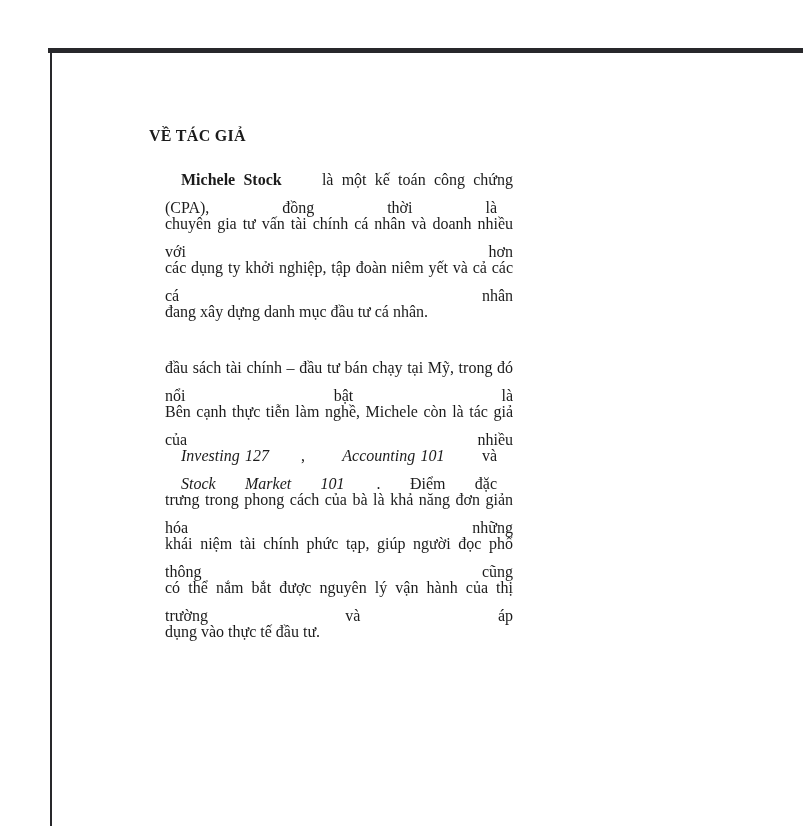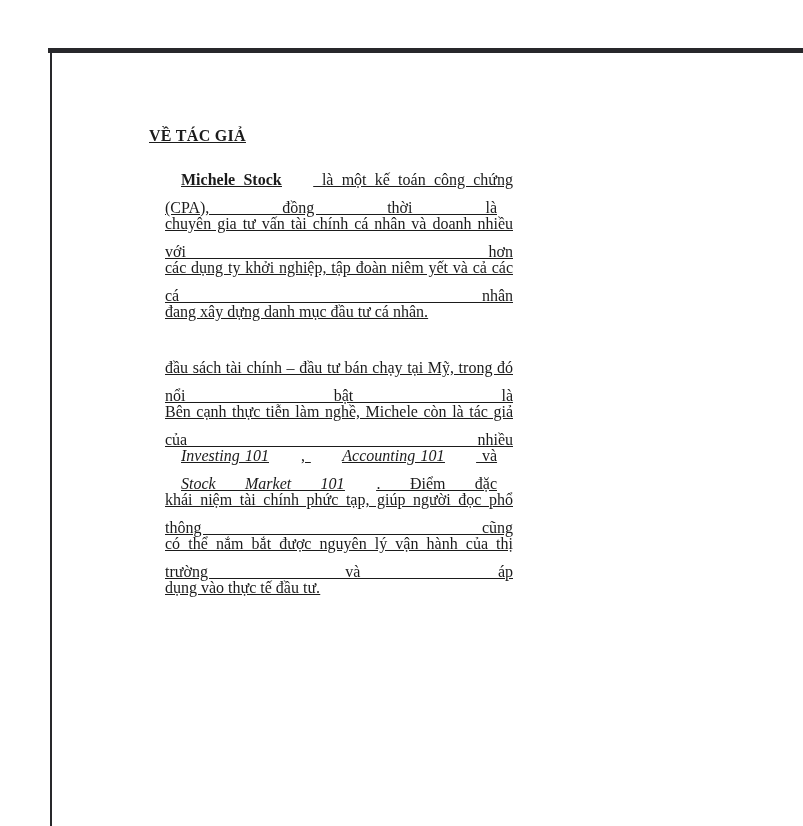--- a/index.html
+++ b/index.html
@@ -1,20 +1,20 @@
 <!DOCTYPE html>
 <html lang="vi" style="--frame: #28282b; --text: #1b1b1b; --background: #ffffff;"><head>
 <meta charset="utf-8">
 <style>
   :root{
     --frame:#28282b;
     --text:#1b1b1b;
     --background:#ffffff;
   }
-  *{margin:16px;padding:0;box-sizing:border-box;text-decoration:underline;}
+  *{margin:16px;padding:0;box-sizing:border-box;}
   html,body{width:803px;height:826px;}
   body{
     position:relative;
     background:var(--background);
     overflow:hidden;
     font-family:"Liberation Serif","DejaVu Serif",serif;
     color:var(--text);
   }
   
   .top-bar{
@@ -74,20 +74,21 @@
   <div class="para">
     <div class="line"><span class="b">Michele Stock</span><span> là một kế toán công chứng (CPA), đồng thời là</span></div>
     <div class="line">chuyên gia tư vấn tài chính cá nhân và doanh nhiều với hơn</div>
     <div class="line">các dụng ty khởi nghiệp, tập đoàn niêm yết và cả các cá nhân</div>
     <div class="line last">đang xây dựng danh mục đầu tư cá nhân.</div>
   </div>
 
   <div class="para">
     <div class="line">đầu sách tài chính – đầu tư bán chạy tại Mỹ, trong đó nổi bật là</div>
     <div class="line">Bên cạnh thực tiễn làm nghề, Michele còn là tác giả của nhiều</div>
-    <div class="line"><span class="i">Investing 101</span><span>, </span><span class="i">Accounting 101</span><span> và </span><span class="i">Stock Market 101</span><span>. Điểm đặc</span></div>
+    <div class="line"><span class="i">Investing 127</span><span>, </span><span class="i">Accounting 101</span><span> và </span><span class="i">Stock Market 101</span><span>. Điểm đặc</span></div>
+    <div class="line">trưng trong phong cách của bà là khả năng đơn giản hóa những</div>
     <div class="line">khái niệm tài chính phức tạp, giúp người đọc phổ thông cũng</div>
     <div class="line">có thể nắm bắt được nguyên lý vận hành của thị trường và áp</div>
     <div class="line last">dụng vào thực tế đầu tư.</div>
   </div>
 </div>
 
 <div class="bottom-hint"></div>
 
 </body></html>

